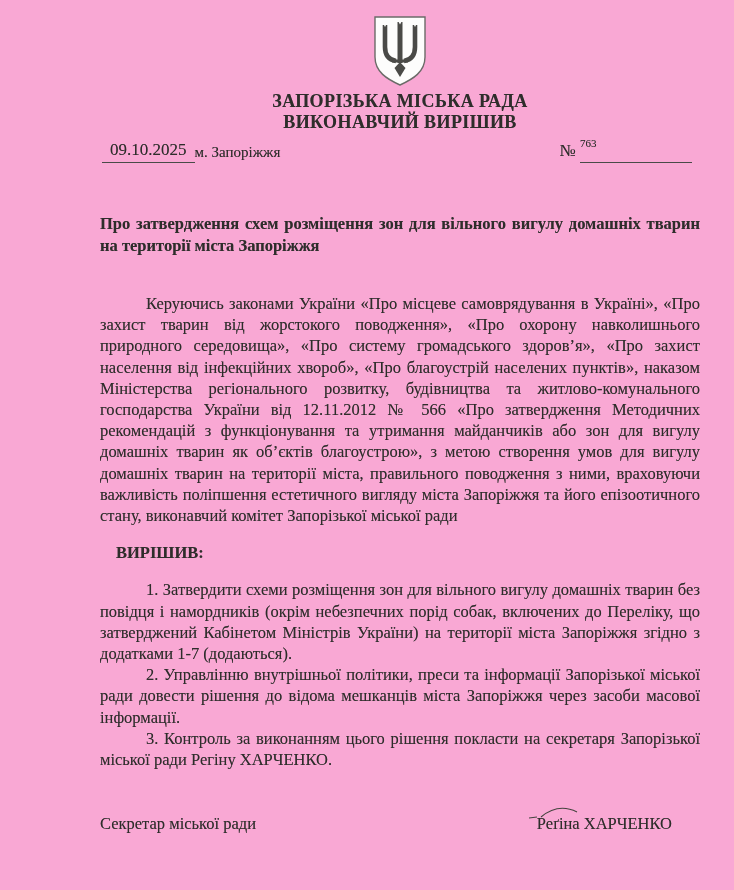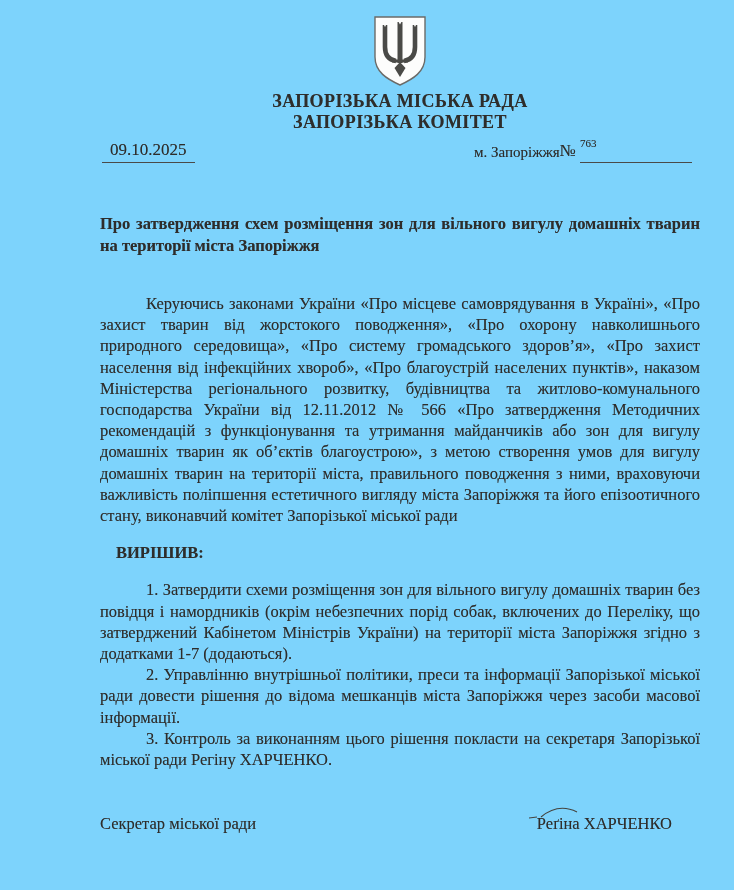--- a/index.html
+++ b/index.html
@@ -6,21 +6,21 @@
   body {
     width: 734px; height: 890px;
     background: #fbfbfa;
     font-family: "Liberation Serif", serif;
     color: #2e2d2b;
     position: relative;
     overflow: hidden;
   }
   .page {
     position: absolute; inset: 0;
-    background: #7dd3fc;
+    background: #f9a8d4;
   }
   .content {
     position: absolute;
     left: 100px; right: 34px; top: 0;
     text-shadow: 0 0 0.5px rgba(60,60,60,0.45);
   }
   .emblem {
     display: block;
     margin: 15px auto 4px auto;
     width: 56px; height: 72px;
@@ -49,21 +49,21 @@
   .date {
     display: inline-block;
     border-bottom: 1.4px solid #4a4a48;
     padding: 0 8px 2px 8px;
     margin-left: 2px;
     font-size: 17px;
     margin-top: 22px;
   }
   .city {
     flex: 1;
-    text-align: right;
+    text-align: left;
     font-size: 15px;
     padding-bottom: 2px;
   }
   .num-wrap {
     display: inline-flex;
     align-items: flex-end;
     margin-right: 8px;
     font-size: 17px;
   }
   .num-sign { padding-bottom: 2px; }
@@ -124,21 +124,21 @@
         <path d="M13 10 V32 C13 41 18 45 24 46" stroke-width="4.6"></path>
         <path d="M43 10 V32 C43 41 38 45 32 46" stroke-width="4.6"></path>
         <path d="M28 7 V48" stroke-width="5"></path>
         <path d="M20 46 H36" stroke-width="3"></path>
       </g>
       <path d="M28 47 L22.5 53 L28 62 L33.5 53 Z" fill="#4a4a47"></path>
       <path d="M11 8 L13 12 L15 8 Z M41 8 L43 12 L45 8 Z M25.5 5 L28 9.5 L30.5 5 Z" fill="#fdfdfc"></path>
     </svg>
 
     <div class="org">ЗАПОРІЗЬКА МІСЬКА РАДА</div>
-    <div class="org">ЗАПОРІЗЬКА КОМІТЕТ</div>
+    <div class="org">ВИКОНАВЧИЙ ВИРІШИВ</div>
 
 
     <div class="meta-row">
       <span class="date">09.10.2025</span>
       <span class="city">м. Запоріжжя</span>
       <span class="num-wrap">
         <span class="num-sign">№</span>
         <span class="num-line">763</span>
       </span>
     </div>

